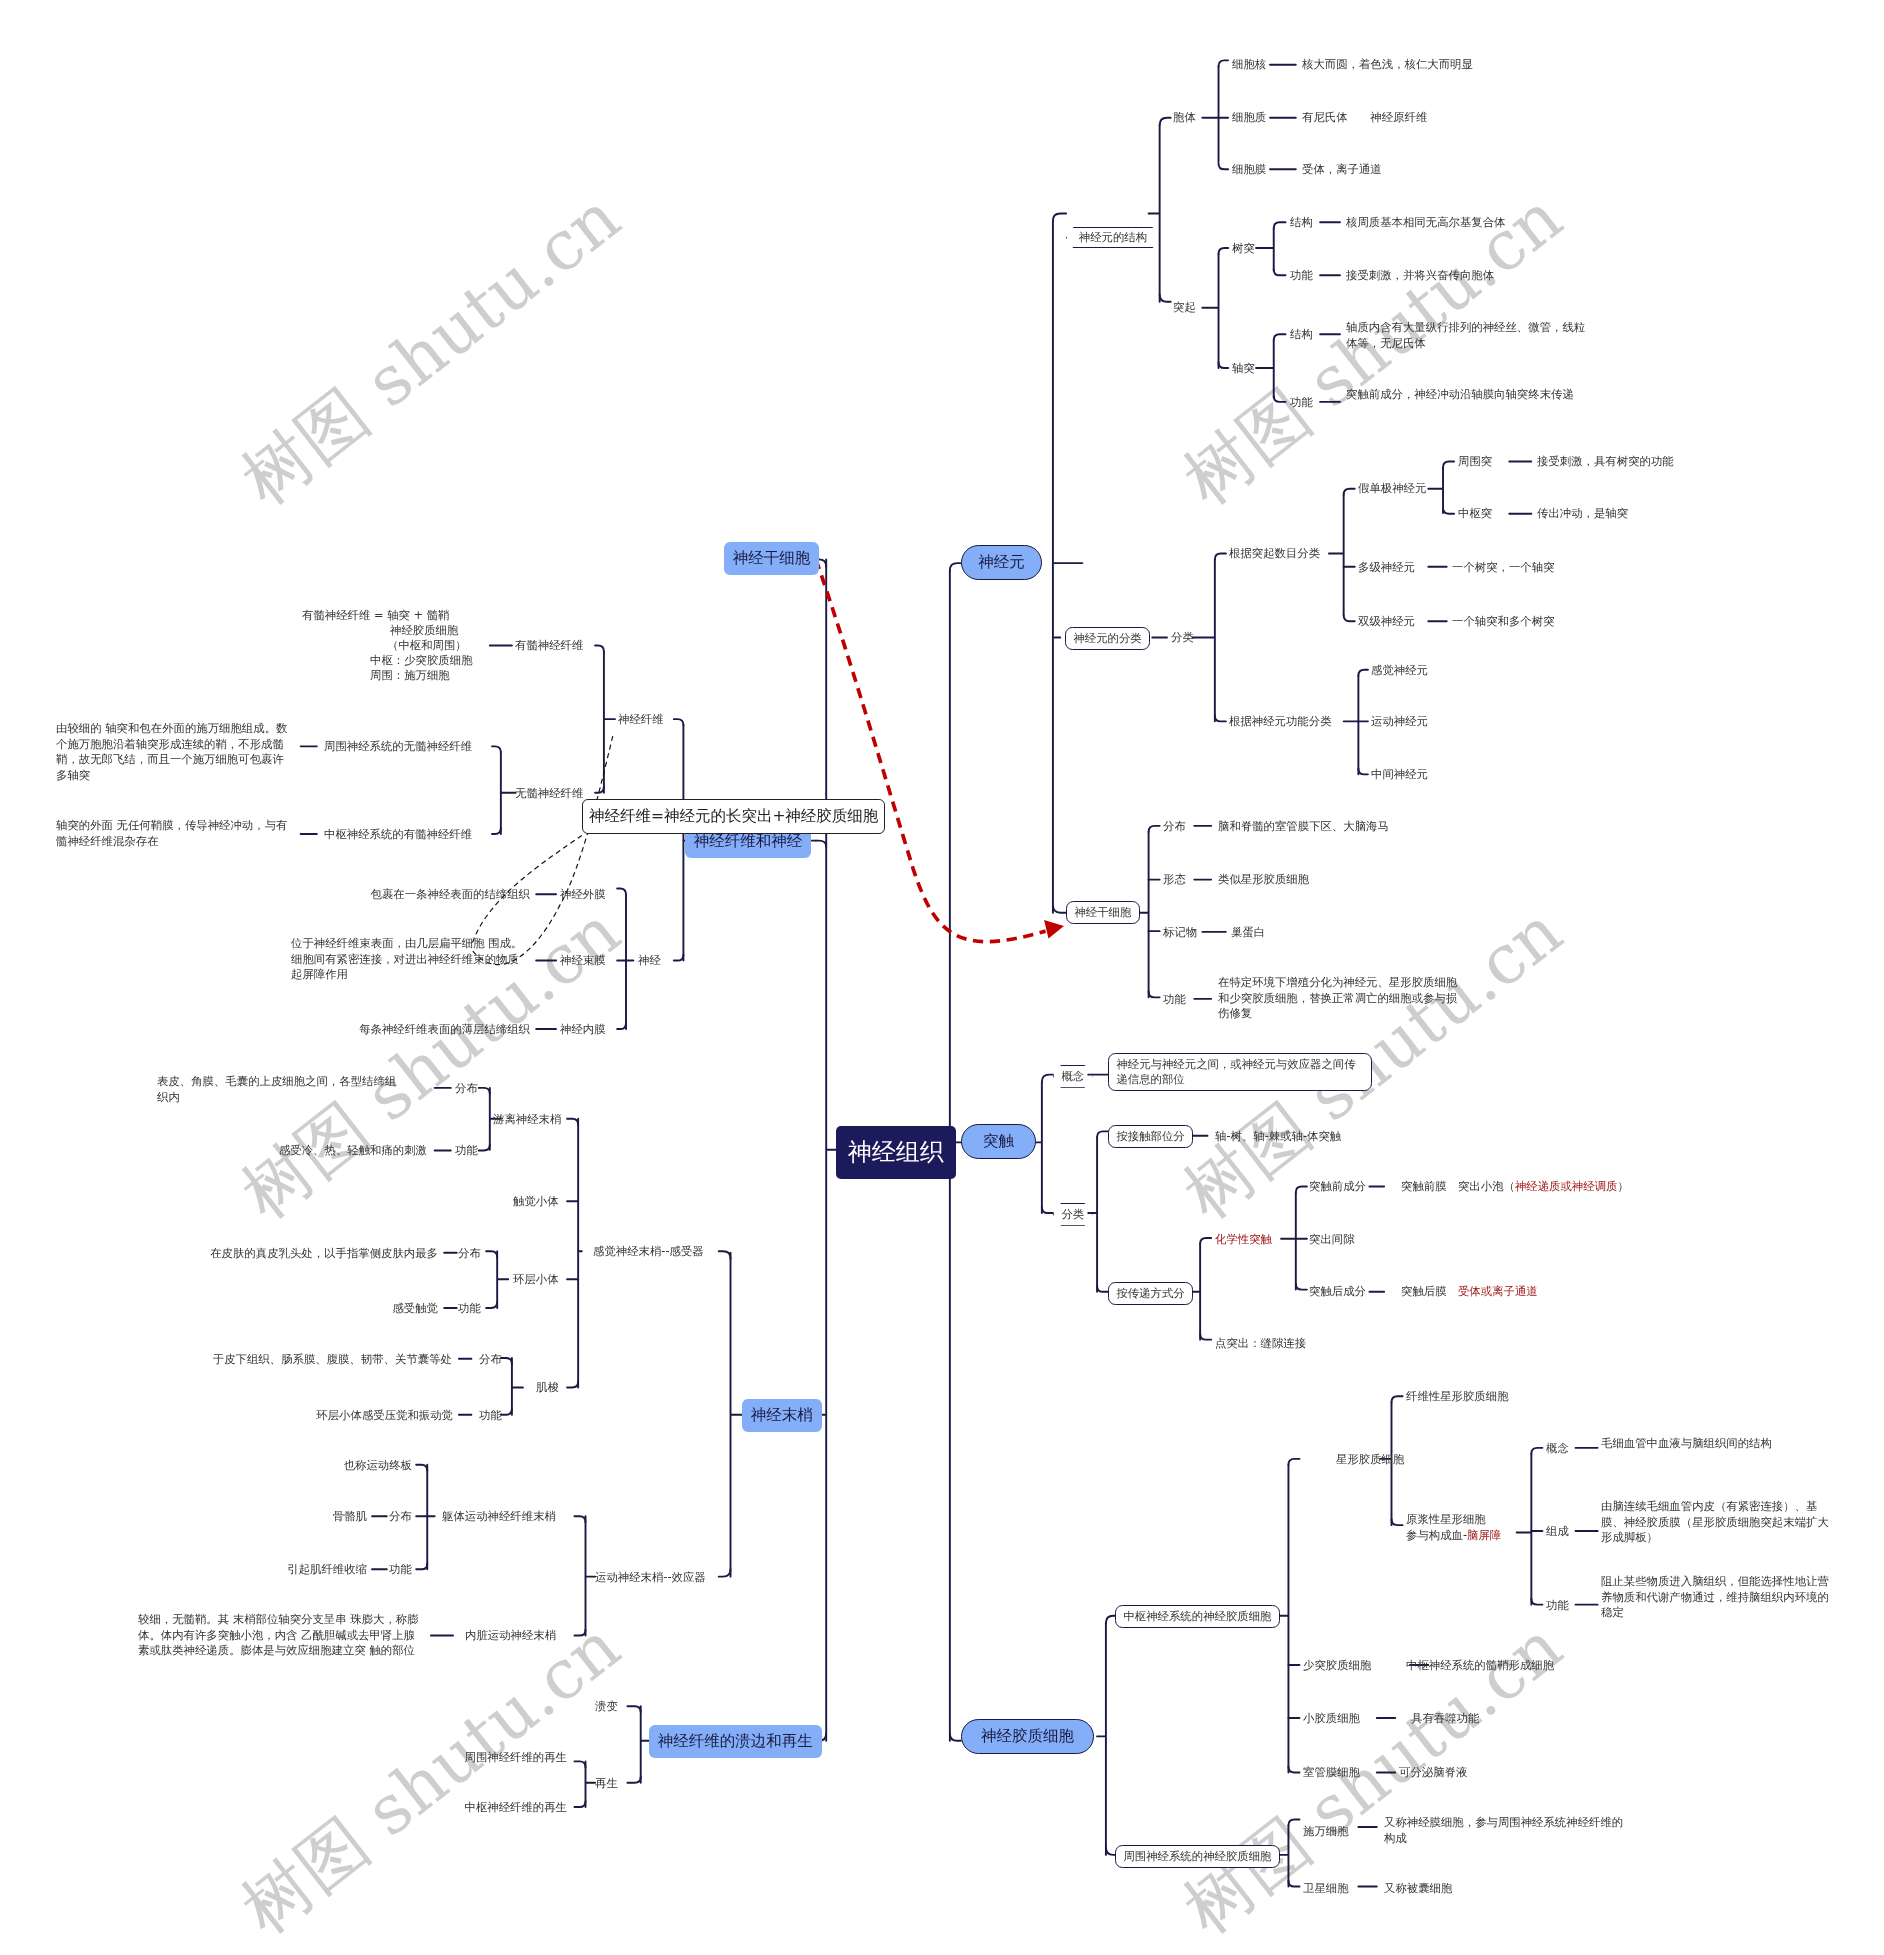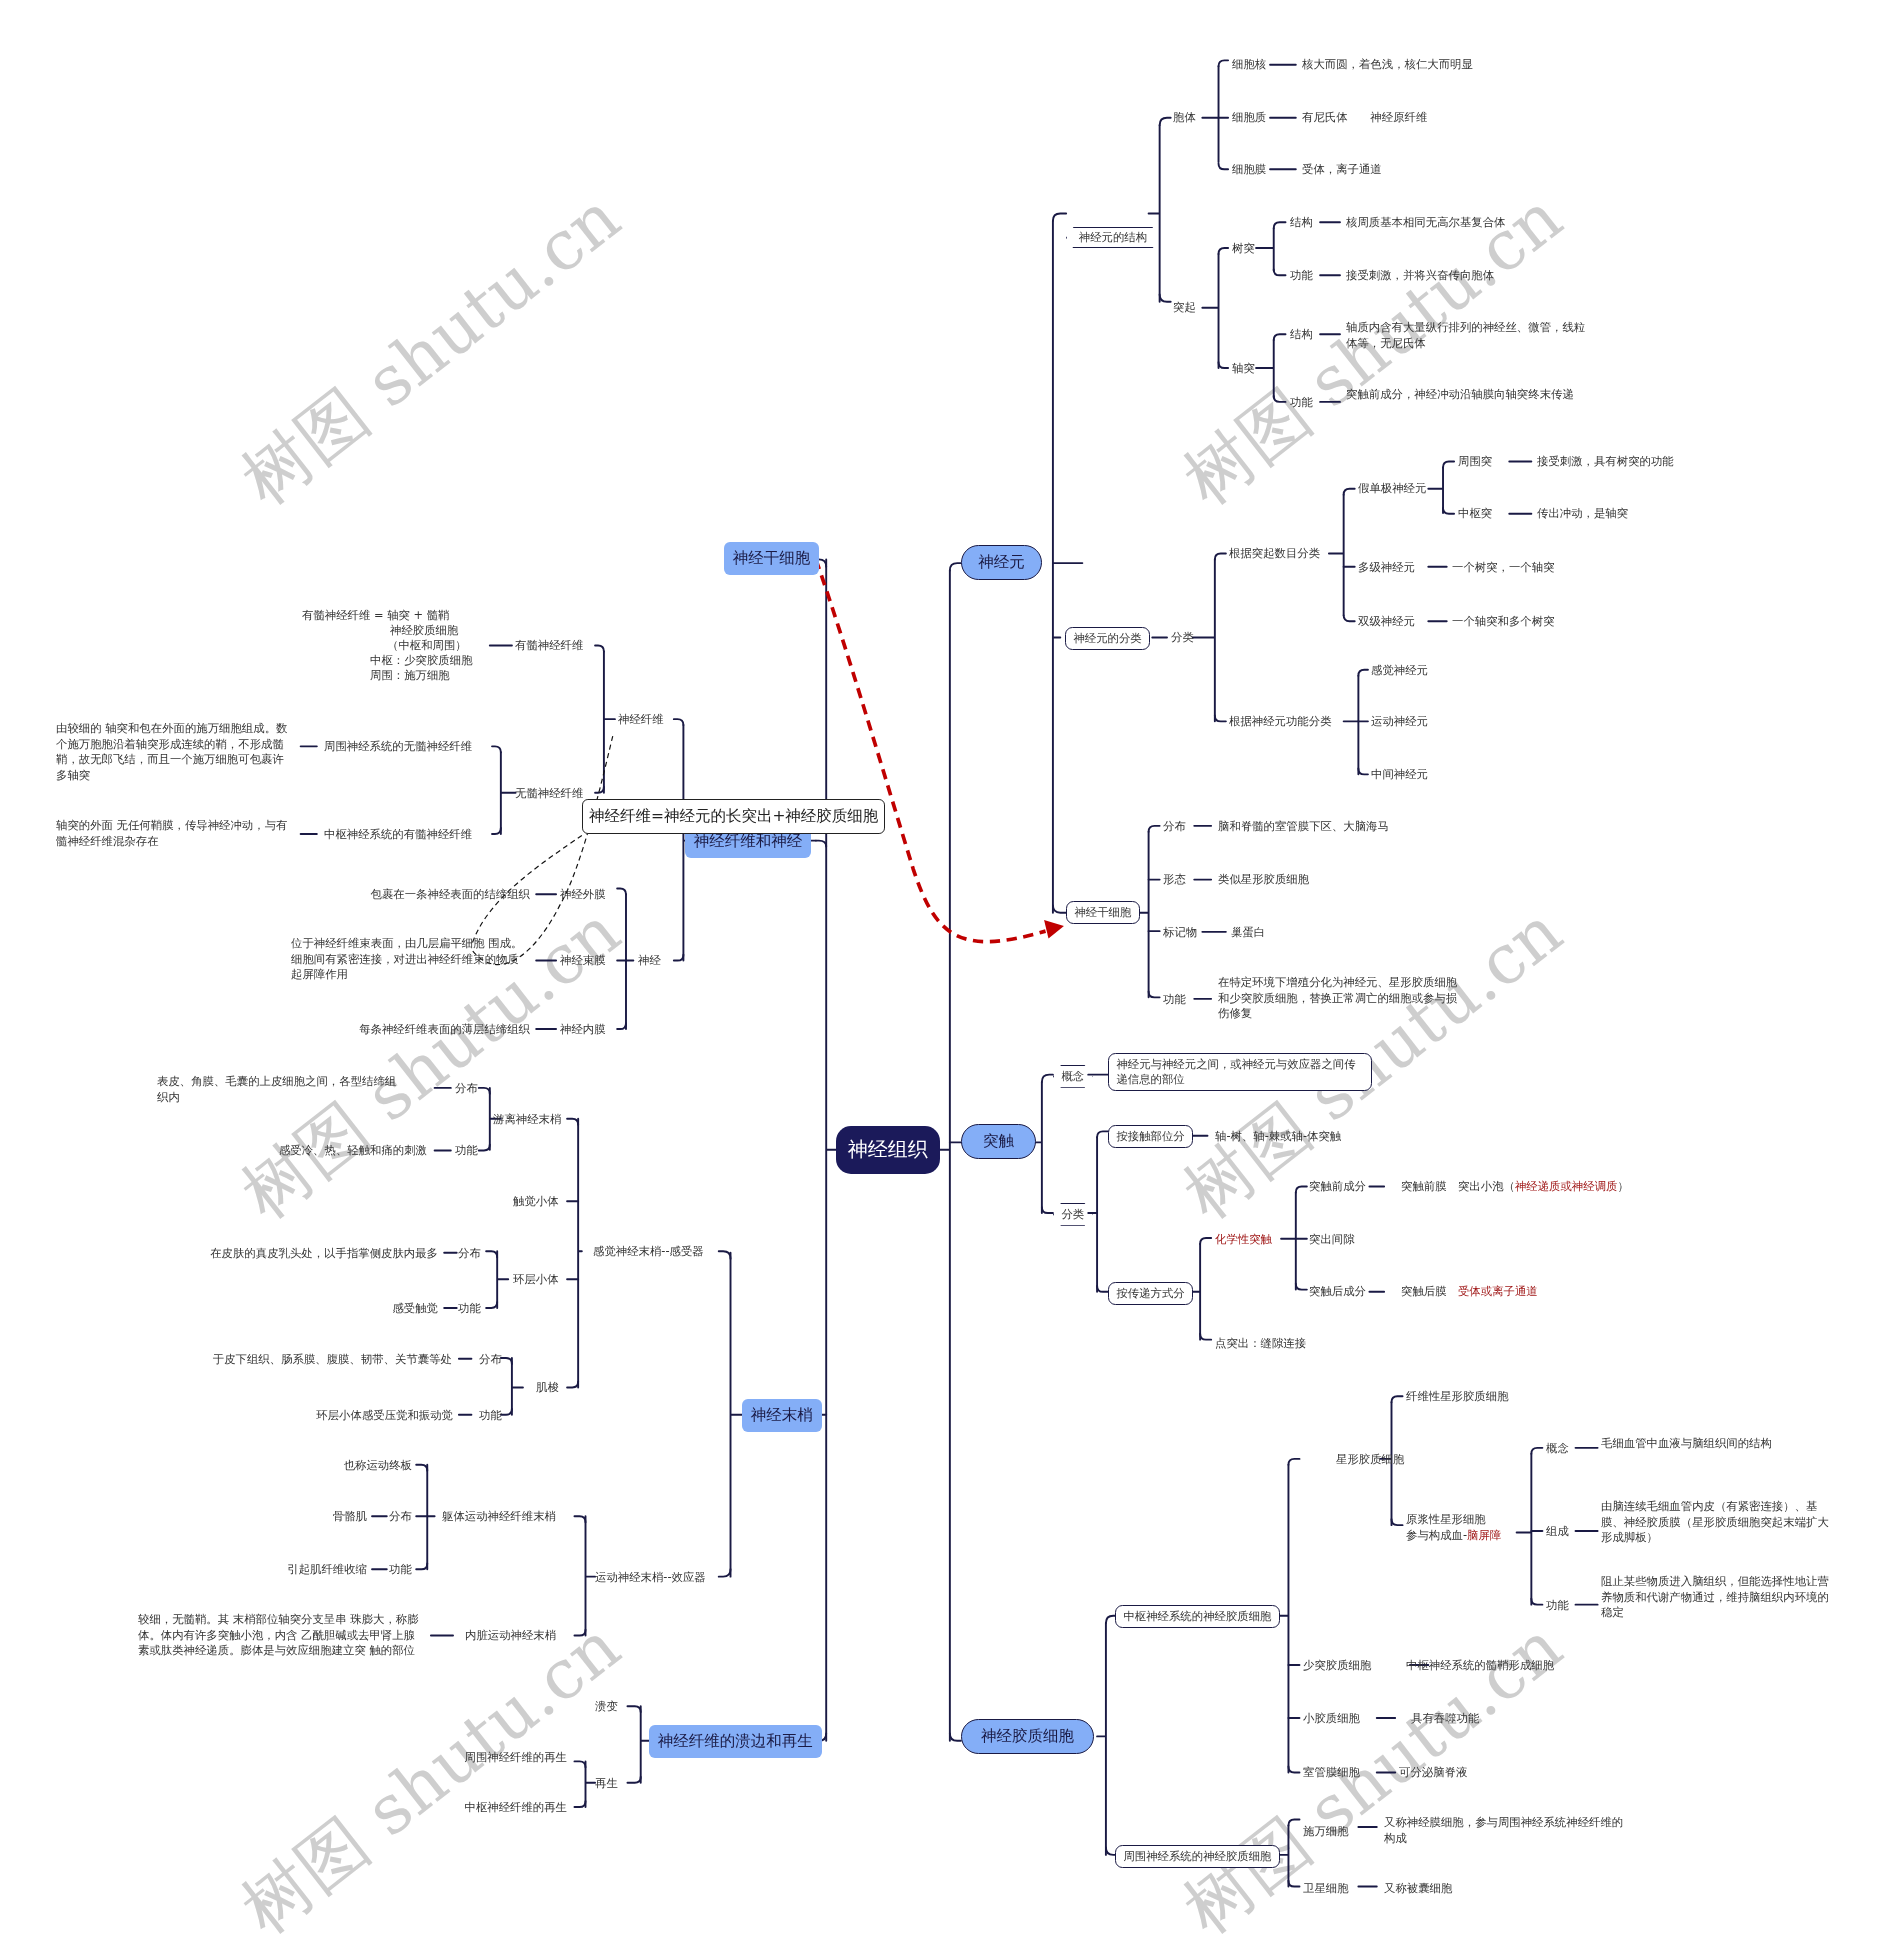--- a/index.html
+++ b/index.html
@@ -6,21 +6,21 @@
   body{width:1885px;height:1955px;position:relative;overflow:hidden;font-family:"DejaVu Sans","Liberation Sans",sans-serif;color:#222;}
   #lines{position:absolute;left:0;top:0;width:1885px;height:1955px;}
   .t{position:absolute;font-size:11.4px;line-height:15.5px;white-space:nowrap;color:#333;}
   .t.wrap{white-space:normal;}
   .t.r{text-align:right;}
   .red{color:#a01818;}
   .box{position:absolute;border:1.2px solid #1a1a44;border-radius:7.4px;background:#fff;font-size:11.4px;padding:2.9px 7.4px;white-space:nowrap;color:#333;}
   .hex{position:absolute;font-size:11.4px;padding:2.2px 11.8px;white-space:nowrap;color:#333;}
   .pill{position:absolute;background:#84aef7;border:1.8px solid #1a1a44;border-radius:22px;font-size:15.5px;color:#1a1a44;text-align:center;padding:5.9px 16px;}
   .blue{position:absolute;background:#84aef7;border-radius:5.9px;font-size:15.5px;color:#1a1a44;padding:5.9px 8.8px;white-space:nowrap;}
-  .root{position:absolute;background:#1b1a5a;border-radius:15px;color:#fff;font-size:20px;padding:10.3px 11.8px;}
+  .root{position:absolute;background:#1b1a5a;border-radius:5px;color:#fff;font-size:24px;padding:10.3px 11.8px;}
   .note{position:absolute;border:1.2px solid #222;border-radius:5.9px;background:#fff;font-size:15.5px;padding:5.9px 5.9px;white-space:nowrap;color:#222;}
   .wm{position:absolute;font-family:"DejaVu Serif","Liberation Serif",serif;font-size:68px;color:rgba(190,190,190,0.75);transform:rotate(-38deg);transform-origin:left bottom;white-space:nowrap;pointer-events:none;}
 </style>
 </head>
 <body>
 
 <div class="wm" style="left:280px;top:434px;">树图 shutu.cn</div>
 <div class="wm" style="left:1222px;top:434px;">树图 shutu.cn</div>
 <div class="wm" style="left:280px;top:1148px;">树图 shutu.cn</div>
 <div class="wm" style="left:1222px;top:1148px;">树图 shutu.cn</div>

